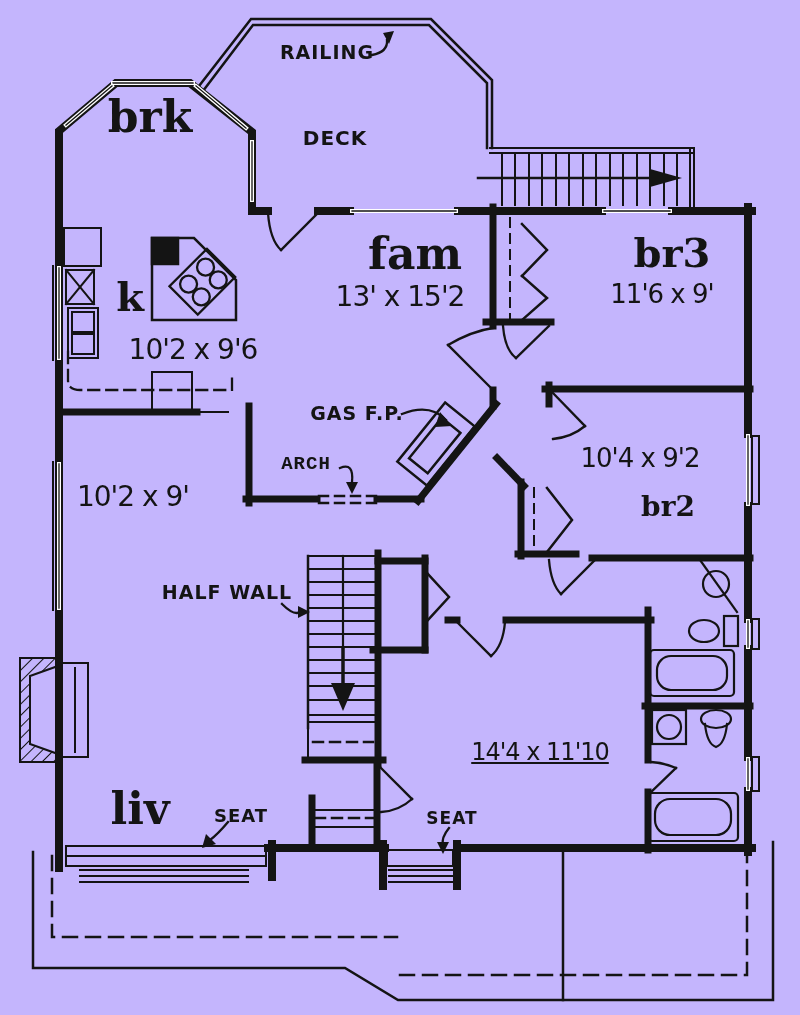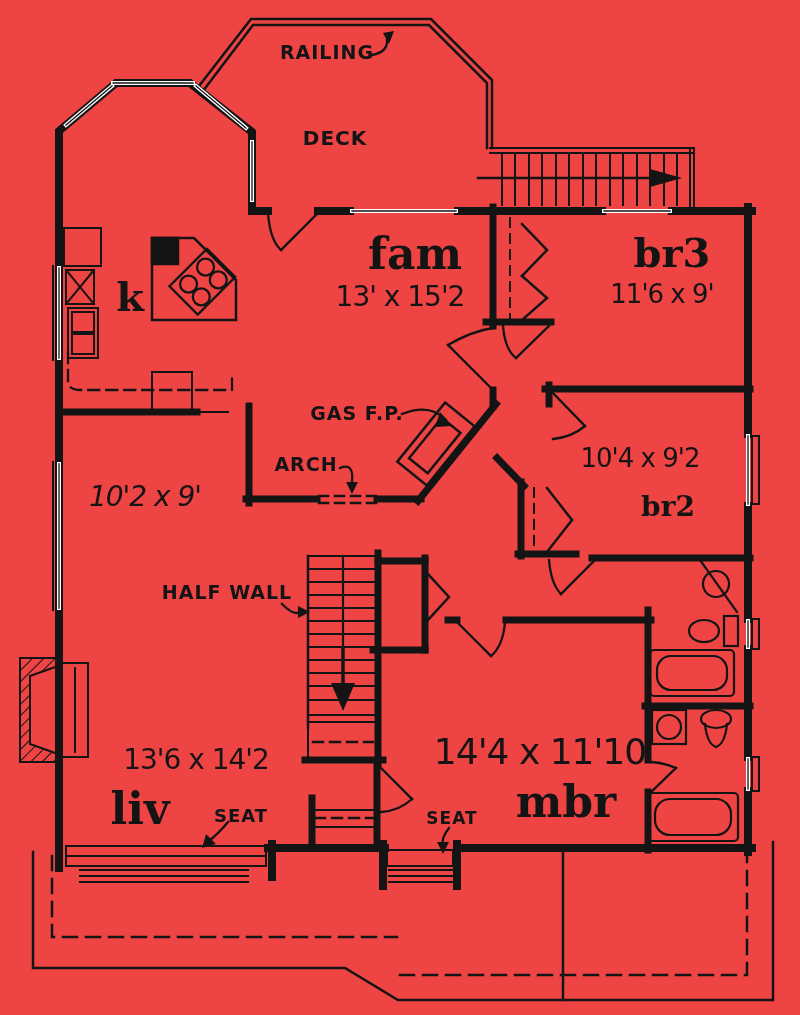--- a/index.html
+++ b/index.html
@@ -1,16 +1,16 @@
 <!DOCTYPE html>
 <html><head>
 <meta charset="utf-8">
 <style>
   html,body{margin:0;padding:0;background:#ffffff;}
-  .stage{position:relative;width:800px;height:1015px;background:#ef4444;overflow:hidden;
+  .stage{position:relative;width:800px;height:1015px;background:#c4b5fd;overflow:hidden;
          font-family:"DejaVu Sans",sans-serif;color:#141414;}
   .plan-svg{position:absolute;left:0;top:0;}
   .lbl{position:absolute;transform:translate(-50%,-50%);white-space:nowrap;color:#141414;
        text-align:center;line-height:1;}
   .room{font-family:"DejaVu Serif","Liberation Serif",serif;font-weight:bold;}
   .dims{font-family:"DejaVu Sans","Liberation Sans",sans-serif;font-weight:500;letter-spacing:-1px;}
   .anno{font-family:"DejaVu Sans","Liberation Sans",sans-serif;font-weight:bold;letter-spacing:1px;}
   svg *{vector-effect:none;}
 </style>
 </head>
@@ -333,40 +333,40 @@
     <path d="M228,822 Q218,834 210,840"></path>
     <path d="M206,834 L216,844 L202,848 Z" fill="#141414" stroke="none"></path>
     <path d="M449,828 Q441,838 443,845"></path>
     <path d="M437,842 L449,842 L443,854 Z" fill="#141414" stroke="none"></path>
   </g>
 </svg>
 
   <div class="lbl anno" style="left:327px;top:52px;font-size:19px;">RAILING</div>
   <div class="lbl anno" style="left:335px;top:138px;font-size:20px;">DECK</div>
 
+  <div class="lbl room" style="left:150px;top:117px;font-size:44px;">brk</div>
 
   <div class="lbl room" style="left:415px;top:254px;font-size:44px;">fam</div>
   <div class="lbl dims" style="left:400px;top:297px;font-size:28px;">13' x 15'2</div>
 
   <div class="lbl room" style="left:672px;top:253px;font-size:40px;">br3</div>
   <div class="lbl dims" style="left:662px;top:294px;font-size:26px;">11'6 x 9'</div>
 
   <div class="lbl room" style="left:130px;top:297px;font-size:40px;">k</div>
-
-  <div class="lbl dims" style="left:145px;top:497px;font-size:28px;font-style:italic;">10'2 x 9'</div>
+  <div class="lbl dims" style="left:193px;top:350px;font-size:28px;">10'2 x 9'6</div>
+
+  <div class="lbl dims" style="left:133px;top:497px;font-size:28px;">10'2 x 9'</div>
 
   <div class="lbl anno" style="left:357px;top:413px;font-size:19px;">GAS F.P.</div>
-  <div class="lbl anno" style="left:306px;top:464px;font-size:19px;">ARCH</div>
+  <div class="lbl anno" style="left:306px;top:464px;font-size:19px;font-family:Liberation Mono, monospace;">ARCH</div>
 
   <div class="lbl dims" style="left:640px;top:458px;font-size:26px;">10'4 x 9'2</div>
   <div class="lbl room" style="left:668px;top:507px;font-size:28px;">br2</div>
 
   <div class="lbl anno" style="left:227px;top:592px;font-size:19px;">HALF WALL</div>
 
-  <div class="lbl dims" style="left:196px;top:760px;font-size:28px;">13'6 x 14'2</div>
   <div class="lbl room" style="left:140px;top:809px;font-size:44px;">liv</div>
   <div class="lbl anno" style="left:241px;top:816px;font-size:18px;">SEAT</div>
 
-  <div class="lbl dims" style="left:540px;top:752px;font-size:36px;">14'4 x 11'10</div>
-  <div class="lbl room" style="left:566px;top:802px;font-size:44px;">mbr</div>
+  <div class="lbl dims" style="left:540px;top:752px;font-size:24px;text-decoration:underline;">14'4 x 11'10</div>
   <div class="lbl anno" style="left:452px;top:818px;font-size:17px;">SEAT</div>
 
 </div>
 
 </body></html>

